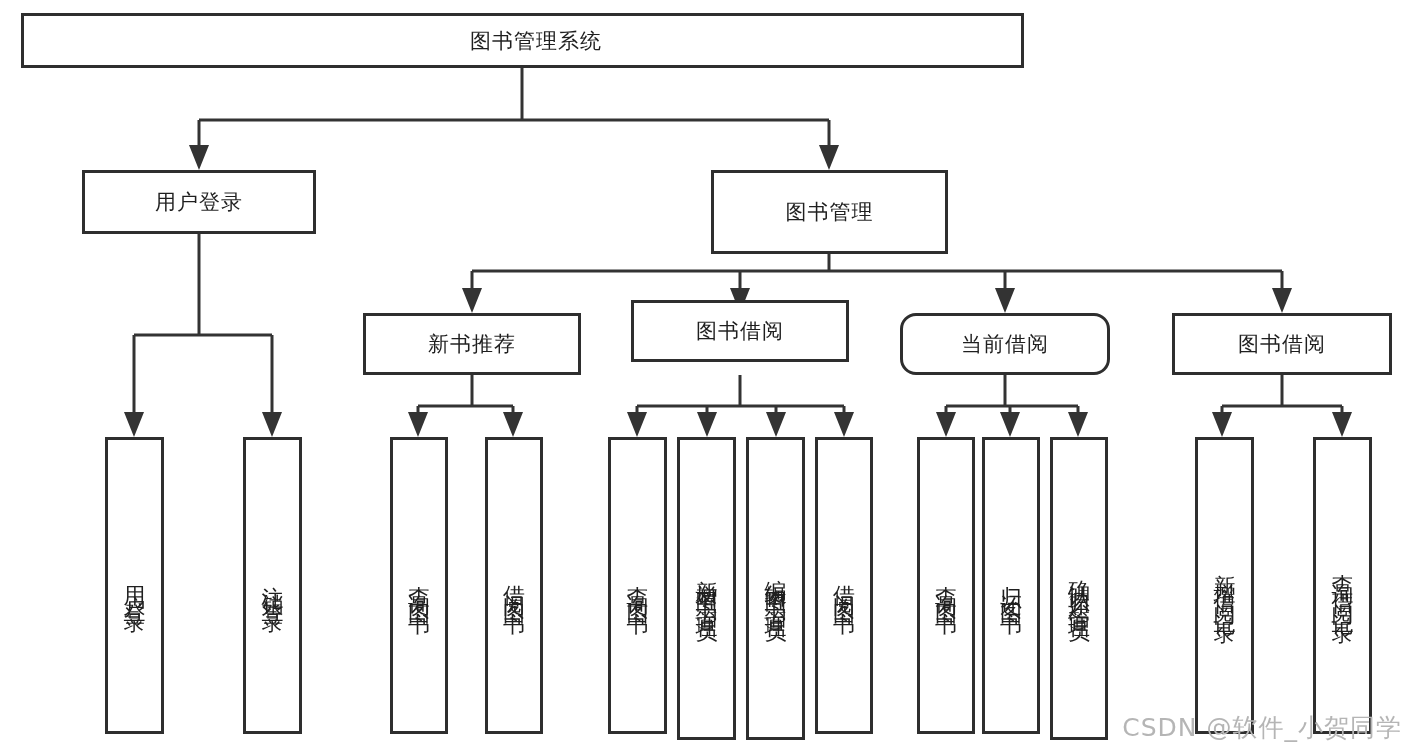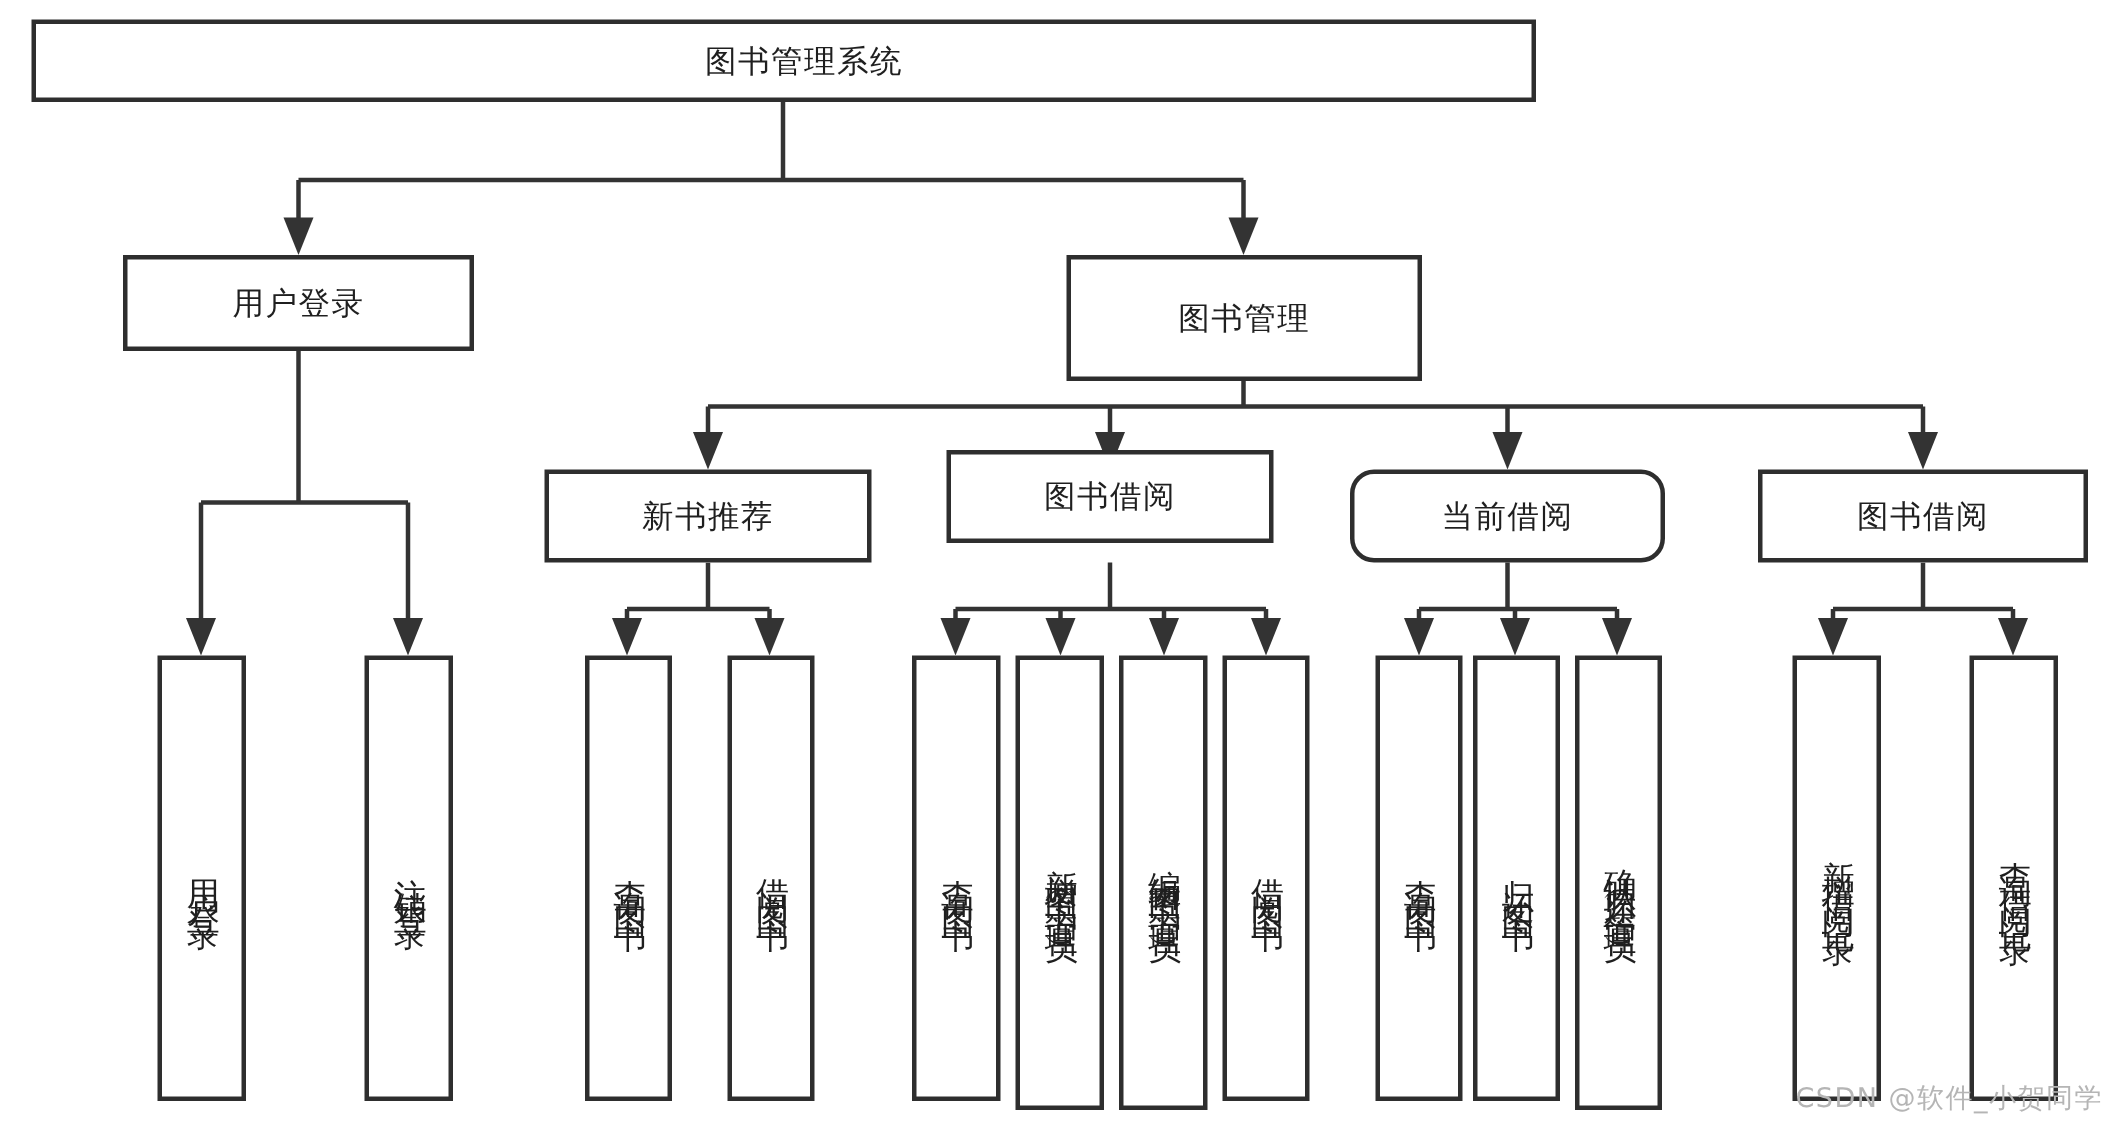--- a/index.html
+++ b/index.html
@@ -36,21 +36,21 @@
     letter-spacing:9px;
     line-height:1;
     white-space:nowrap;
   }
   .leaf.mid span{letter-spacing:10px;}
   .leaf.long span{letter-spacing:6px;}
   .watermark{
     position:absolute;
     right:3px;bottom:3px;
     z-index:5;
-    font-size:18px;
+    font-size:25px;
     color:var(--wm);
     letter-spacing:1px;
     white-space:nowrap;
   }
 </style>
 </head>
 <body>
 
 <div class="stage">
 

